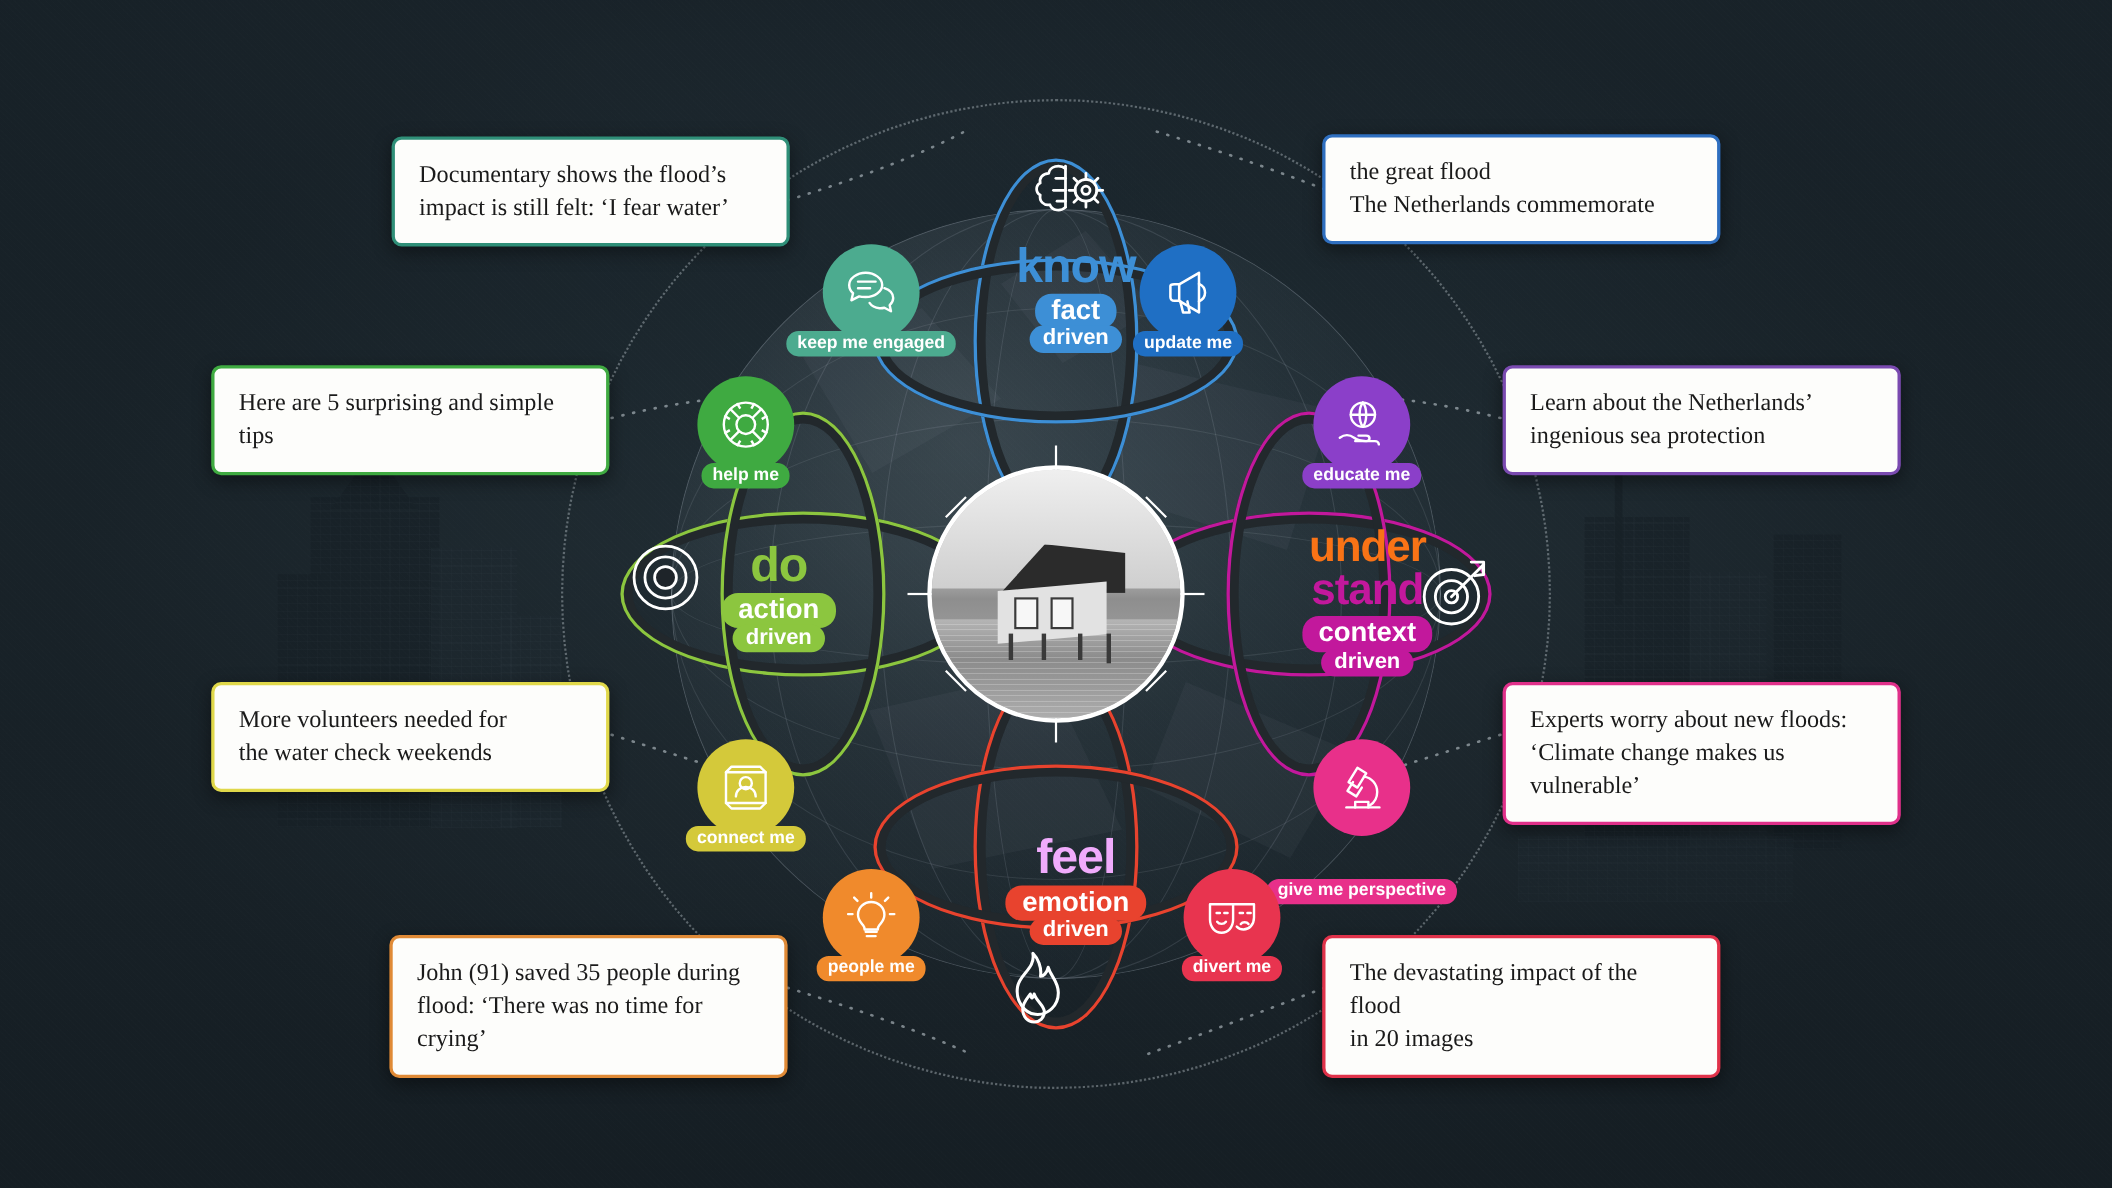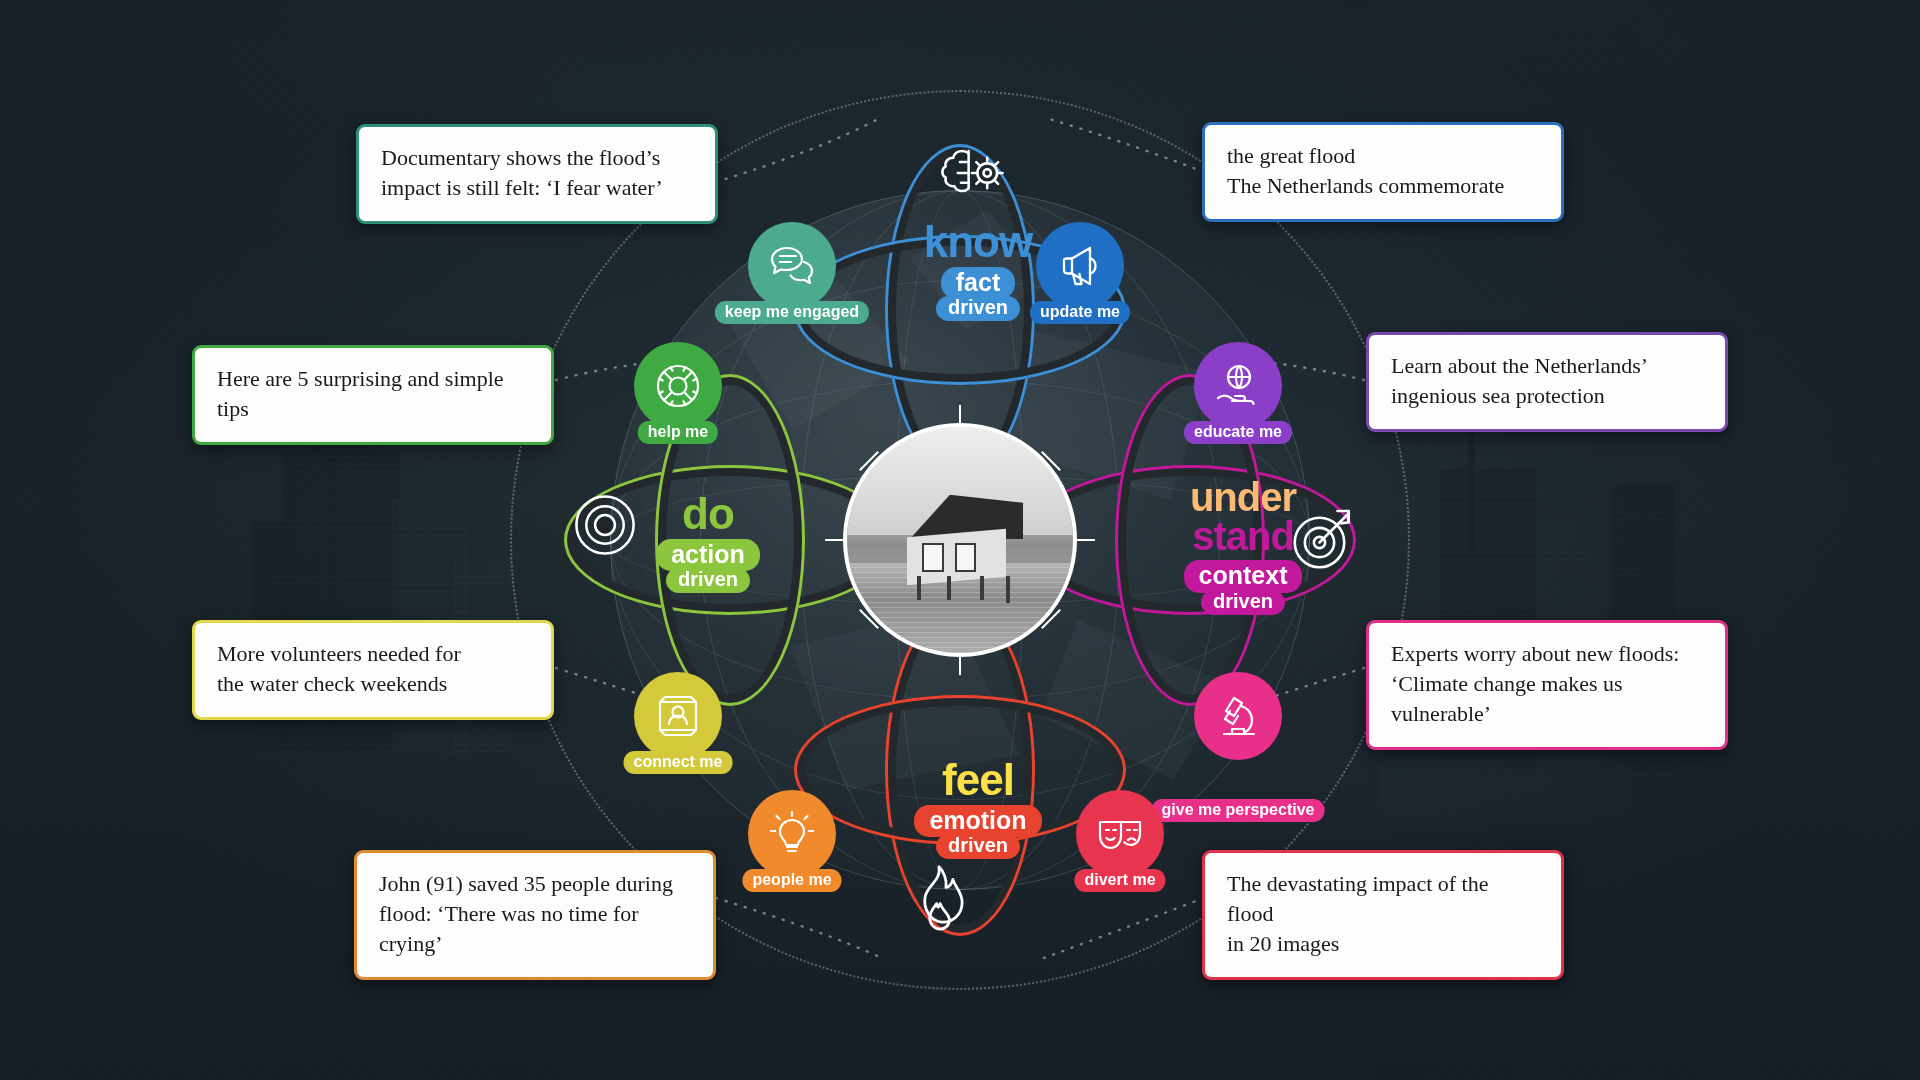--- a/index.html
+++ b/index.html
@@ -263,30 +263,30 @@
 
   <div class="wordblk" style="left:618px;top:492px;width:180px;">
     <div class="word" style="color:#8cc63f;">do</div>
     <div class="pillwrap">
       <span class="pill" style="background:#8cc63f;">action</span>
       <span class="pill sm" style="background:#8cc63f;">driven</span>
     </div>
   </div>
 
   <div class="wordblk" style="left:1148px;top:478px;width:190px;">
-    <div class="word two" style="color:#fdba74;">under</div>
+    <div class="word two" style="color:#f97316;">under</div>
     <div class="word two" style="color:#c2189c;">stand</div>
     <div class="pillwrap">
       <span class="pill" style="background:#c2189c;">context</span>
       <span class="pill sm" style="background:#c2189c;">driven</span>
     </div>
   </div>
 
   <div class="wordblk" style="left:888px;top:758px;width:180px;">
-    <div class="word" style="color:#fde047;">feel</div>
+    <div class="word" style="color:#f0abfc;">feel</div>
     <div class="pillwrap">
       <span class="pill" style="background:#e8432e;">emotion</span>
       <span class="pill sm" style="background:#e8432e;">driven</span>
     </div>
   </div>
 
   <div class="sat" style="left:748px;top:222px;background:#4cab8f;">
     <svg viewBox="0 0 52 52" fill="none" stroke="#fff" stroke-width="2.2" stroke-linecap="round" stroke-linejoin="round">
       <path d="M6 19c0-6 7-11 15-11s15 5 15 11-7 11-15 11c-2 0-4 0-6-.6L8 33l1.5-6.4C7.3 24.6 6 21.9 6 19z"></path>
       <path d="M14 16h16M14 22h11"></path>
@@ -396,21 +396,21 @@
   <div class="box" style="left:356px;top:124px;width:362px;border-color:#2f8f78;">
     <span>Documentary shows the flood’s</span>
     <span>impact is still felt: ‘I fear water’</span>
   </div>
 
   <div class="box" style="left:1202px;top:122px;width:362px;border-color:#2f6fc0;">
     <span>the great flood</span>
     <span>The Netherlands commemorate</span>
   </div>
 
-  <div class="box" style="left:192px;top:332px;width:362px;border-color:#3faa41;margin-top:13px;">
+  <div class="box" style="left:192px;top:332px;width:362px;border-color:#3faa41;">
     <span>Here are 5 surprising and simple tips</span>
   </div>
 
   <div class="box" style="left:1366px;top:332px;width:362px;border-color:#7a4ab0;">
     <span>Learn about the Netherlands’</span>
     <span>ingenious sea protection</span>
   </div>
 
   <div class="box" style="left:192px;top:620px;width:362px;border-color:#e0d84a;">
     <span>More volunteers needed for</span>

